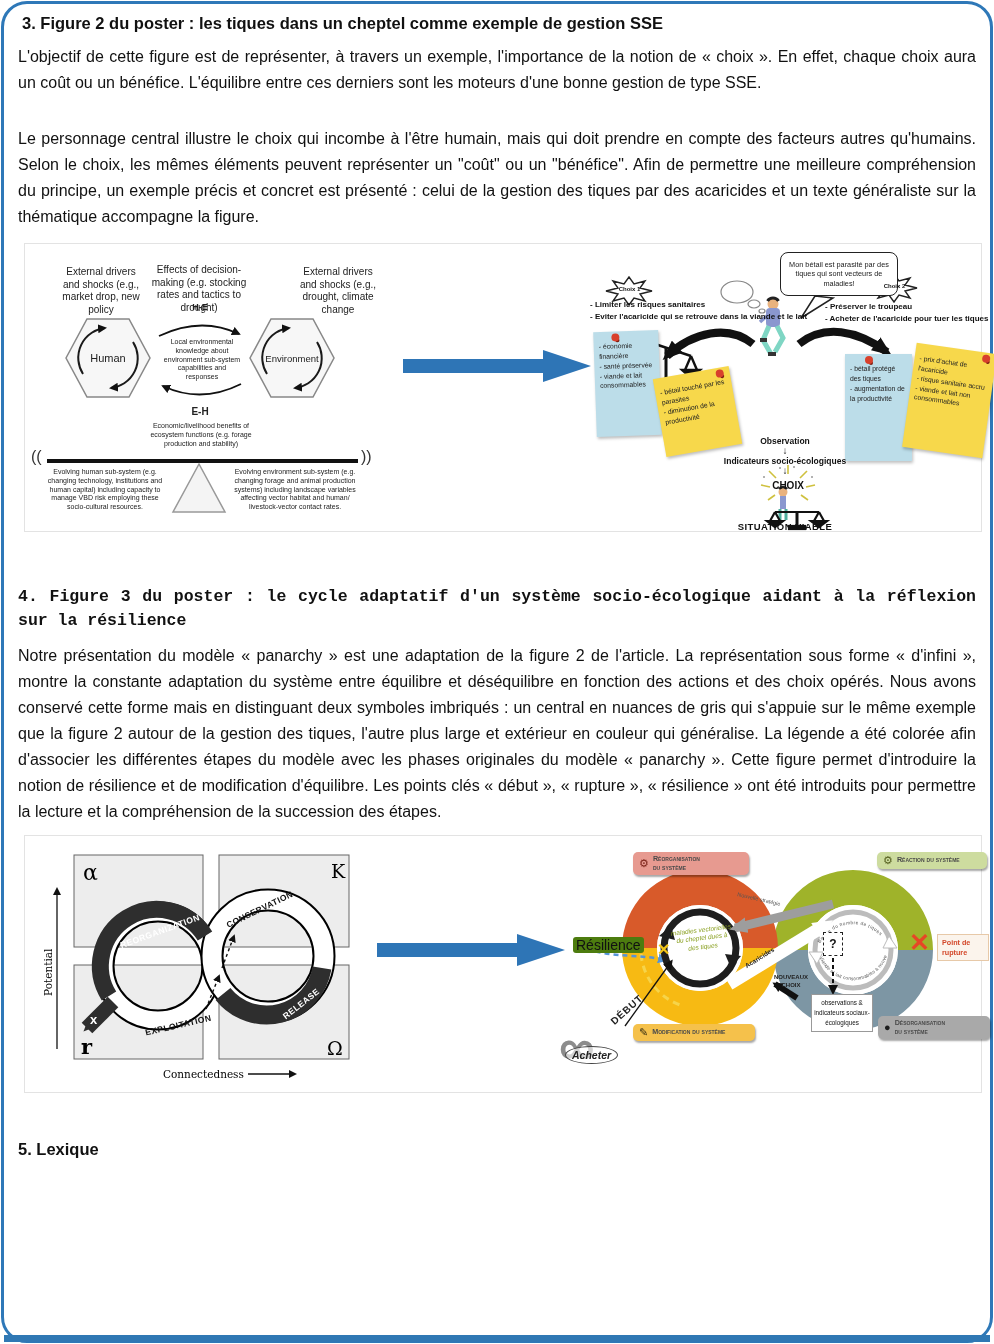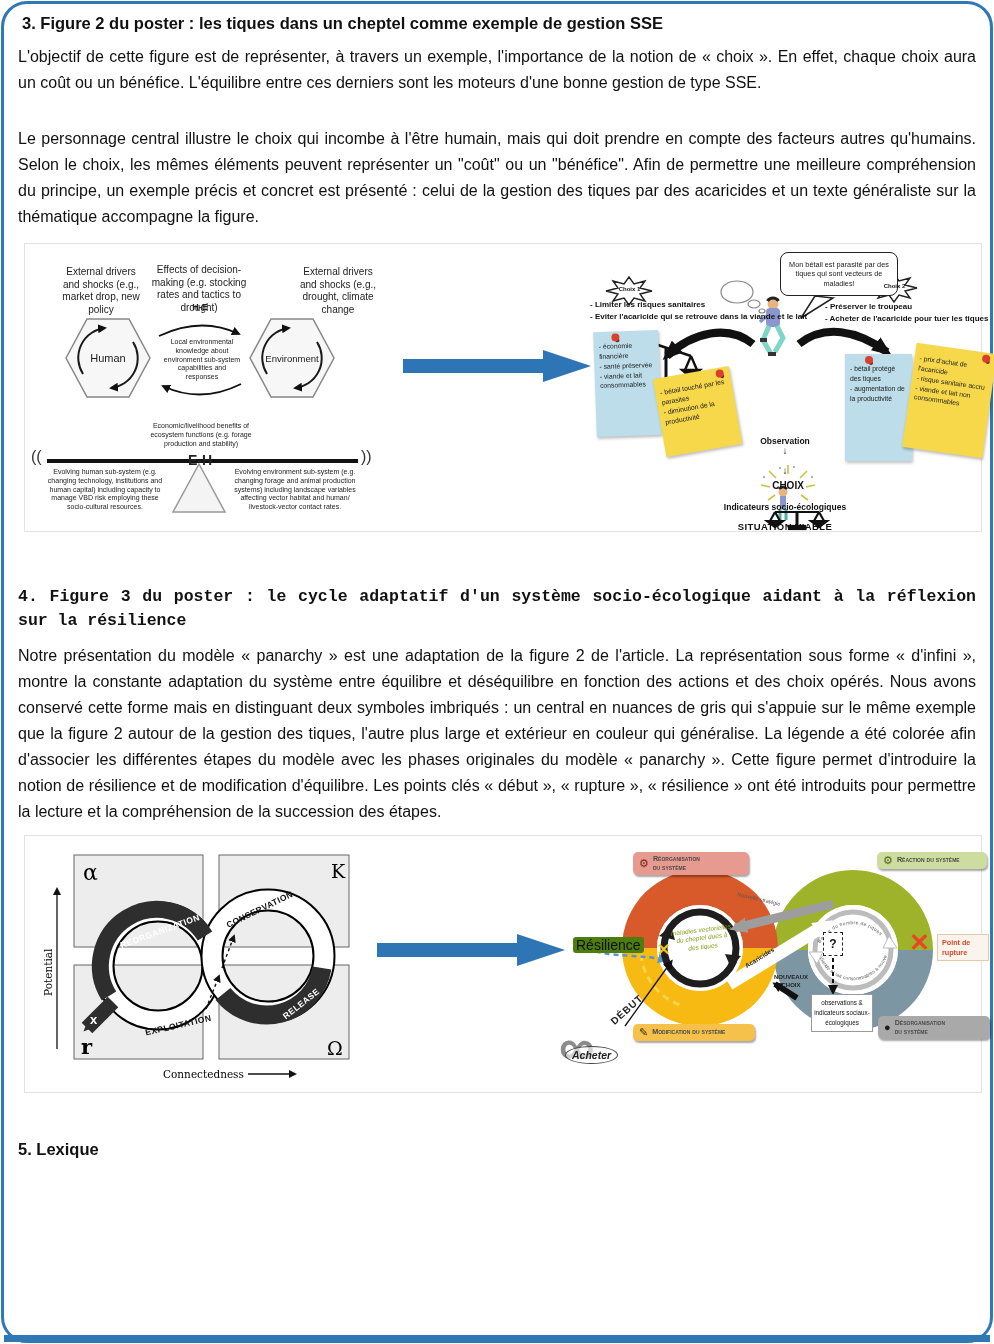--- a/index.html
+++ b/index.html
@@ -63,21 +63,21 @@
         <line x1="14" y1="211" x2="325" y2="211" stroke="#111" stroke-width="4"></line>
         <polygon points="166,214 140,262 192,262" fill="#f4f4f4" stroke="#999" stroke-width="1.5"></polygon>
       </svg>
       <div class="abs tiny" style="left:26px;top:16px;width:84px;">External drivers and shocks (e.g., market drop, new policy</div>
       <div class="abs tiny" style="left:112px;top:14px;width:108px;">Effects of decision-making (e.g. stocking rates and tactics to drought)</div>
       <div class="abs tiny" style="left:224px;top:16px;width:82px;margin-left:40px;">External drivers and shocks (e.g., drought, climate change</div>
       <div class="abs tiny" style="left:132px;top:52px;width:70px;font-weight:bold;font-size:9px;">H-E</div>
       <div class="abs tiny" style="left:40px;top:102px;width:70px;font-size:11px;">Human</div>
       <div class="abs tiny" style="left:128px;top:88px;width:82px;font-size:7px;">Local environmental knowledge about environment sub-system capabilities and responses</div>
       <div class="abs tiny" style="left:218px;top:103px;width:82px;font-size:9.5px;">Environment</div>
-      <div class="abs tiny" style="left:132px;top:156px;width:70px;font-weight:bold;font-size:14px;margin-top:46px;">E-H</div>
+      <div class="abs tiny" style="left:132px;top:156px;width:70px;font-weight:bold;font-size:10px;">E-H</div>
       <div class="abs tiny" style="left:110px;top:172px;width:116px;font-size:7px;">Economic/livelihood benefits of ecosystem functions (e.g. forage production and stability)</div>
       <div class="abs" style="left:-2px;top:198px;font-size:16px;color:#333;">((</div>
       <div class="abs" style="left:328px;top:198px;font-size:16px;color:#333;">))</div>
       <div class="abs tiny" style="left:10px;top:218px;width:124px;font-size:7px;">Evolving human sub-system (e.g. changing technology, institutions and human capital) including capacity to manage VBD risk employing these socio-cultural resources.</div>
       <div class="abs tiny" style="left:196px;top:218px;width:132px;font-size:7px;">Evolving environment sub-system (e.g. changing forage and animal production systems) including landscape variables affecting vector habitat and human/ livestock-vector contact rates.</div>
     </div>
 
     <svg class="abs" style="left:378px;top:106px;" width="190" height="32">
       <polygon points="0,9 140,9 140,0 188,16 140,32 140,23 0,23" fill="#2e75b6"></polygon>
     </svg>
@@ -195,21 +195,21 @@
     </div>
     <div class="note yellow" style="left:884px;top:104px;width:72px;height:92px;transform:rotate(8deg);z-index:2;">
       <span class="pin" style="right:6px;top:2px;"></span>
       <div>- prix d'achat de l'acaricide</div>
       <div>- risque sanitaire accru</div>
       <div>- viande et lait non consommables</div>
     </div>
 
     <div class="abs cflow" style="left:700px;top:192px;width:120px;z-index:2;">Observation</div>
     <div class="abs downarr" style="left:700px;top:202px;width:120px;z-index:2;">↓</div>
-    <div class="abs cflow" style="left:680px;top:212px;width:160px;z-index:2;margin-top:46px;">Indicateurs socio-écologiques</div>
+    <div class="abs cflow" style="left:680px;top:212px;width:160px;z-index:2;">Indicateurs socio-écologiques</div>
     <div class="abs downarr" style="left:700px;top:222px;width:120px;z-index:2;">↓</div>
     <div class="abs cflow" style="left:720px;top:236px;width:86px;font-size:10px;z-index:2;">CHOIX</div>
     <div class="abs cflow" style="left:690px;top:277px;width:140px;font-size:9.5px;letter-spacing:.4px;z-index:2;">SITUATION VIABLE</div>
   </div>
 
   <div class="abs h1" style="left:18px;top:585px;width:958px;text-align:justify;font-family:Liberation Mono, monospace;">4. Figure 3 du poster : le cycle adaptatif d'un système socio-écologique aidant à la réflexion sur la résilience</div>
   <div class="abs para" style="left:18px;top:643px;width:958px;">Notre présentation du modèle « panarchy » est une adaptation de la figure 2 de l'article. La représentation sous forme « d'infini », montre la constante adaptation du système entre équilibre et déséquilibre en fonction des actions et des choix opérés. Nous avons conservé cette forme mais en distinguant deux symboles imbriqués : un central en nuances de gris qui s'appuie sur le même exemple que la figure 2 autour de la gestion des tiques, l'autre plus large et extérieur en couleur qui généralise. La légende a été colorée afin d'associer les différentes étapes du modèle avec les phases originales du modèle « panarchy ». Cette figure permet d'introduire la notion de résilience et de modification d'équilibre. Les points clés « début », « rupture », « résilience » ont été introduits pour permettre la lecture et la compréhension de la succession des étapes.</div>
 
   <div class="figbox" style="left:24px;top:835px;width:956px;height:256px;">
 

